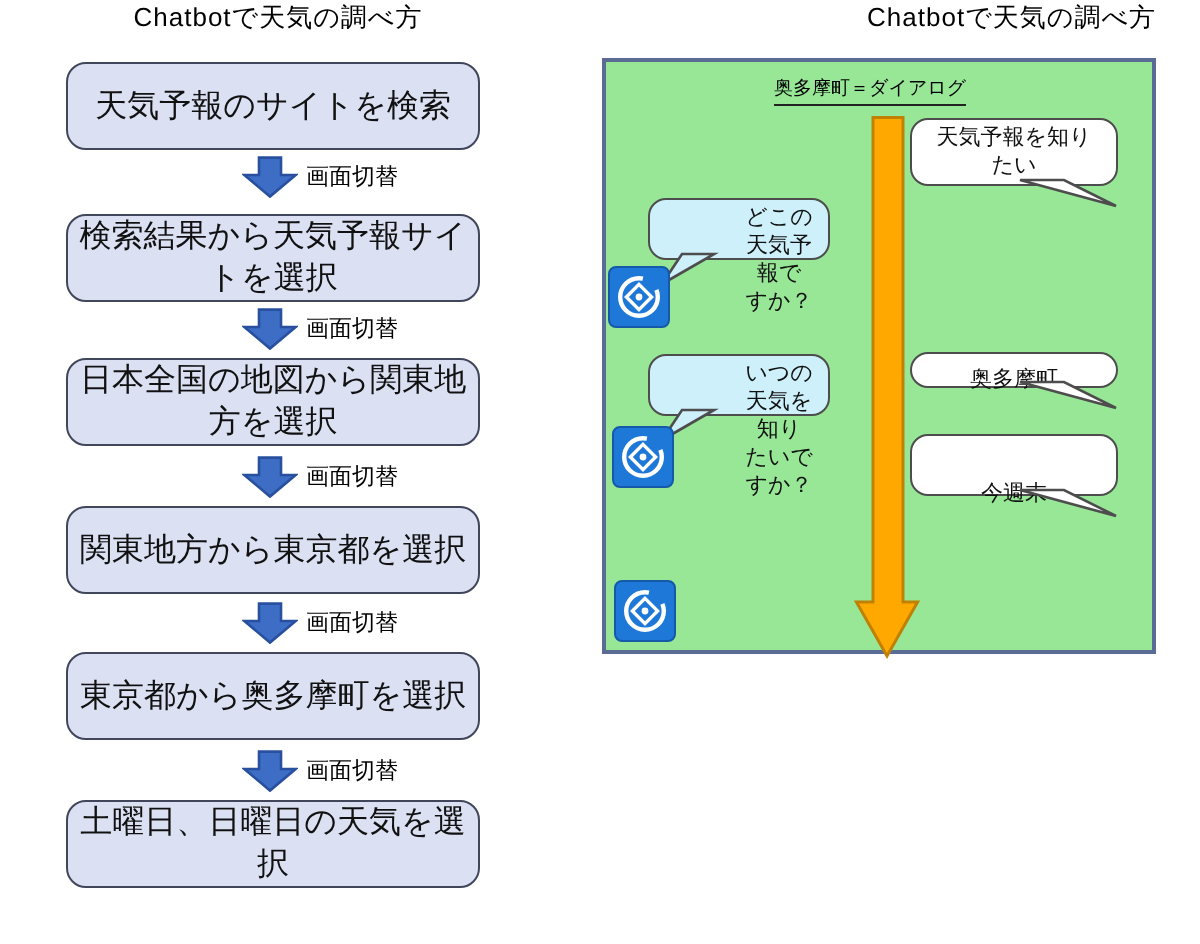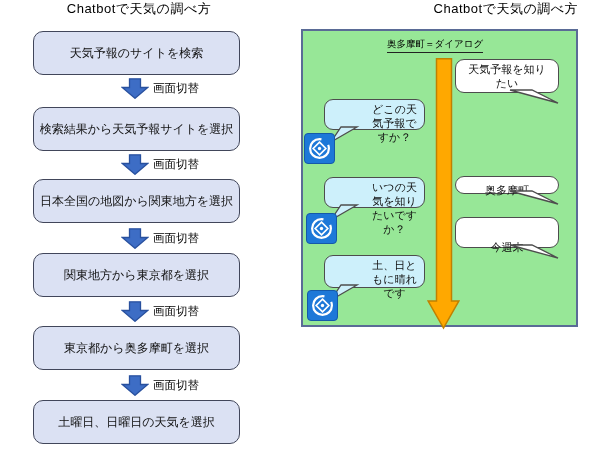--- a/index.html
+++ b/index.html
@@ -13,21 +13,21 @@
     text-align:center;letter-spacing:0.5px;
   }
   #left-title{left:0;top:6;width:278px;}
   #right-title{left:320px;top:6;width:258px;text-align:right;}
 
   
   .step{
     position:absolute;left:33px;width:207px;height:44px;
     background:var(--flow_box_fill);border:1.5px solid var(--flow_box_border);
     border-radius:10px;display:flex;align-items:center;justify-content:center;
-    font-size:12px;box-sizing:border-box;text-align:center;
+    font-size:16px;box-sizing:border-box;text-align:center;
   }
   .s1{top:31px;} .s2{top:107px;} .s3{top:179px;} .s4{top:253px;} .s5{top:326px;} .s6{top:400px;}
   .gap{
     position:absolute;left:121px;height:22px;display:flex;align-items:center;
   }
   .g1{top:77px;} .g2{top:153px;} .g3{top:227px;} .g4{top:300px;} .g5{top:374px;}
   .gap svg{display:block;}
   .gap .glabel{font-size:11.5px;margin-left:4px;color:#000;}
 
   
@@ -41,21 +41,21 @@
     border-bottom:1px solid #222;padding-bottom:1px;white-space:nowrap;
   }
   #dialog-arrow{position:absolute;left:124px;top:27px;}
 
   .bubble{
     position:absolute;box-sizing:border-box;border:1.4px solid var(--bubble_border);
     border-radius:9px;font-size:11px;line-height:14px;
   }
   .bubble .btext{white-space:pre-line;padding:2px 6px;text-align:center;}
   .user{left:152px;width:104px;background:var(--user_bubble_fill);}
-  .bot{left:21px;width:101px;background:var(--bot_bubble_fill);padding-left:40px;}
+  .bot{left:21px;width:91px;background:var(--bot_bubble_fill);padding-left:40px;}
   .bot .btext{padding:2px 4px;}
   .u1{top:28px;height:34px;}
   .u2{top:125px;height:18px;margin-top:20px;} .u2 .btext{padding-top:6px;}
   .u3{top:186px;height:31px;} .u3 .btext{padding-top:22px;}
   .b1{top:68px;height:31px;}
   .b2{top:146px;height:31px;font-family:Liberation Serif, serif;}
   .b3{top:224px;height:33px;}
   .tail{position:absolute;overflow:visible;}
   .tail-user{right:-2px;bottom:-13px;}
   .tail-bot{left:2px;bottom:-14px;}
@@ -145,27 +145,20 @@
         <path d="M30 0 L4 15 L14 0 Z" style="fill:var(--bot_bubble_fill);stroke:var(--bubble_border);stroke-width:1.3"></path>
       </svg>
     </div>
     <div class="bubble bot b2">
       <div class="btext">いつの天気を知り
 たいですか？</div>
       <svg class="tail tail-bot" width="36" height="16" viewBox="0 0 36 16">
         <path d="M30 0 L4 15 L14 0 Z" style="fill:var(--bot_bubble_fill);stroke:var(--bubble_border);stroke-width:1.3"></path>
       </svg>
     </div>
-    <div class="bubble bot b3">
-      <div class="btext">土、日ともに晴れ
-です</div>
-      <svg class="tail tail-bot" width="36" height="16" viewBox="0 0 36 16">
-        <path d="M30 0 L4 15 L14 0 Z" style="fill:var(--bot_bubble_fill);stroke:var(--bubble_border);stroke-width:1.3"></path>
-      </svg>
-    </div>
 
     <svg class="boticon i1" viewBox="0 0 31 31">
       <rect x="0.5" y="0.5" width="30" height="30" rx="3.5" style="fill:var(--bot_icon_fill);stroke:#1559a8;stroke-width:1"></rect>
       <circle cx="15.5" cy="15.5" r="9.4" fill="none" stroke="#ffffff" stroke-width="2.2" stroke-dasharray="50 9" stroke-dashoffset="63"></circle>
       <path d="M15.5 9.2 L21.8 15.5 L15.5 21.8 L9.2 15.5 Z" fill="none" stroke="#ffffff" stroke-width="1.7"></path>
       <circle cx="15.5" cy="15.5" r="1.7" fill="#ffffff"></circle>
     </svg>
     <svg class="boticon i2" viewBox="0 0 31 31">
       <rect x="0.5" y="0.5" width="30" height="30" rx="3.5" style="fill:var(--bot_icon_fill);stroke:#1559a8;stroke-width:1"></rect>
       <circle cx="15.5" cy="15.5" r="9.4" fill="none" stroke="#ffffff" stroke-width="2.2" stroke-dasharray="50 9" stroke-dashoffset="63"></circle>

